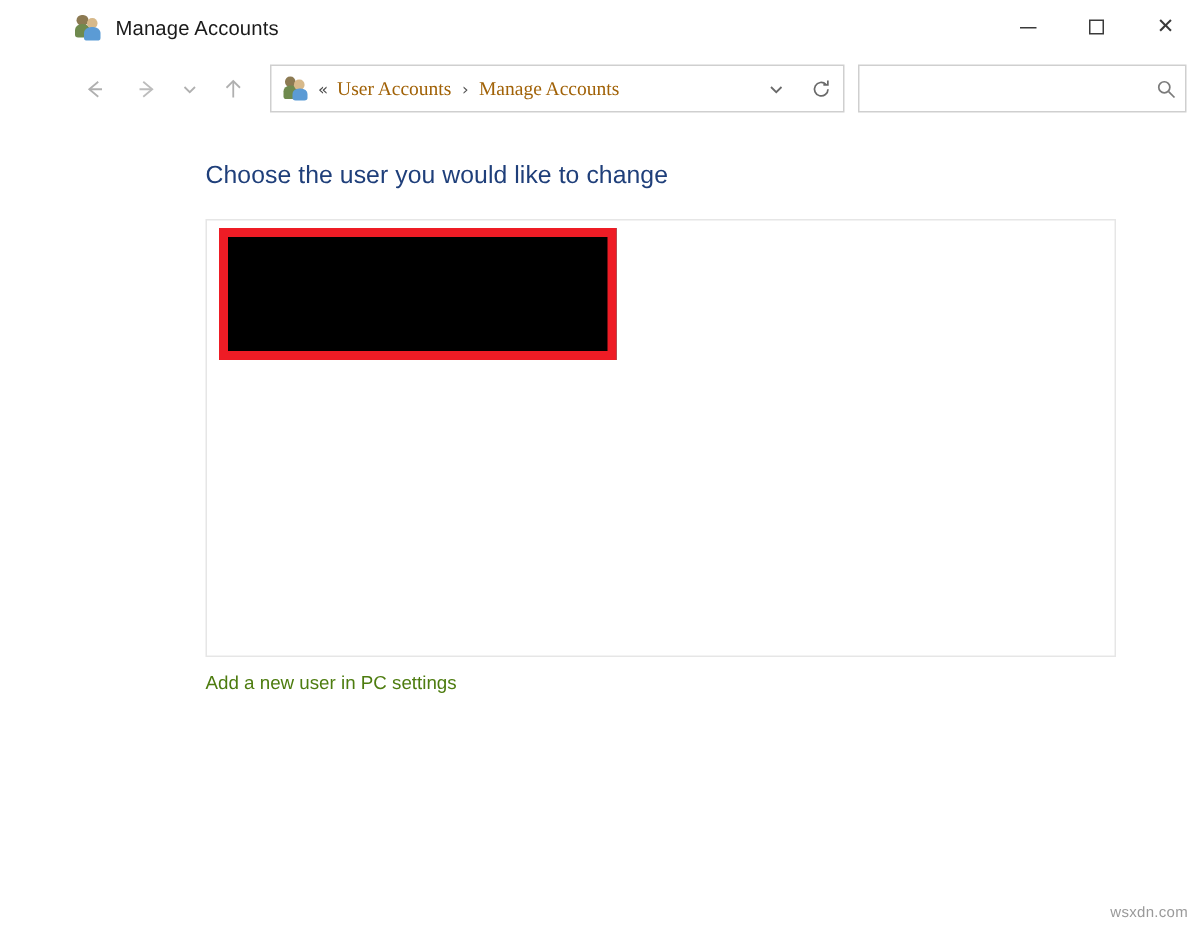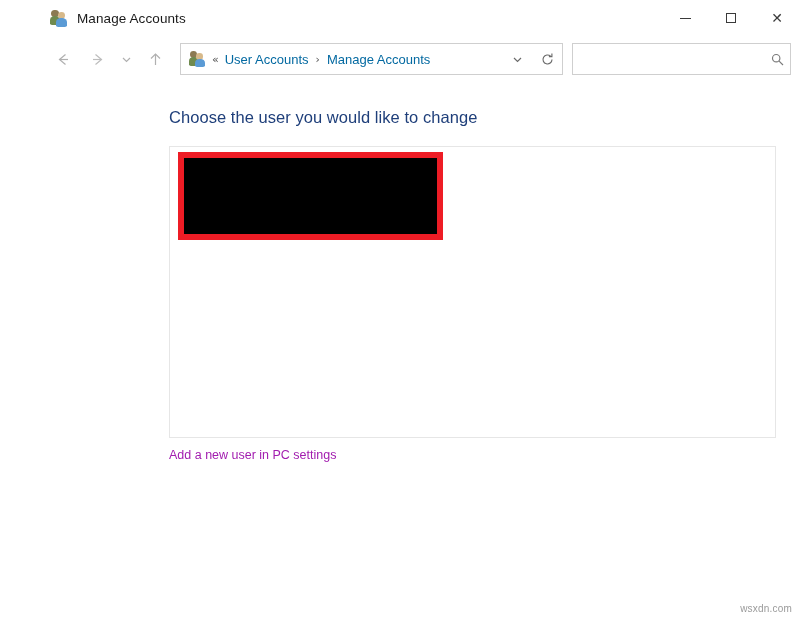--- a/index.html
+++ b/index.html
@@ -125,22 +125,23 @@
     position: relative;
   }
   .crumb-chevrons {
     font-size: 11px;
     color: #4b4b4b;
     margin-right: 6px;
     font-family: "DejaVu Sans", sans-serif;
   }
   .crumb {
     font-size: 13px;
-    color: #0369a1;
+    color: #a16207;
     white-space: nowrap;
+    font-family: Liberation Serif, serif;
   }
   .crumb-sep {
     font-size: 11px;
     color: #555;
     margin: 0 7px;
     font-family: "DejaVu Sans", sans-serif;
   }
   .addr-spacer { flex: 1 1 auto; min-width: 4px; }
   .addr-btn {
     width: 30px;
@@ -182,21 +183,20 @@
     justify-content: center;
     color: #7a7a7a;
     flex: 0 0 26px;
   }
 
   
   .content {
     flex: 1 1 auto;
     position: relative;
     background: #ffffff;
-    margin-left: 32px;
   }
   .page-title {
     position: absolute;
     left: 97px;
     top: 26px;
     font-size: 16.5px;
     color: #1f3f7a;
     letter-spacing: 0.05px;
     white-space: nowrap;
   }
@@ -218,21 +218,21 @@
     height: 88px;
     background: #000000;
     border: 6px solid #ee1c25;
     box-sizing: border-box;
   }
   .add-user-link {
     position: absolute;
     left: 97px;
     top: 366px;
     font-size: 12.5px;
-    color: #a21caf;
+    color: #4d7c0f;
     white-space: nowrap;
     cursor: pointer;
   }
 
   .watermark {
     position: absolute;
     right: 8px;
     bottom: 4px;
     font-size: 10px;
     color: #9a9a9a;

